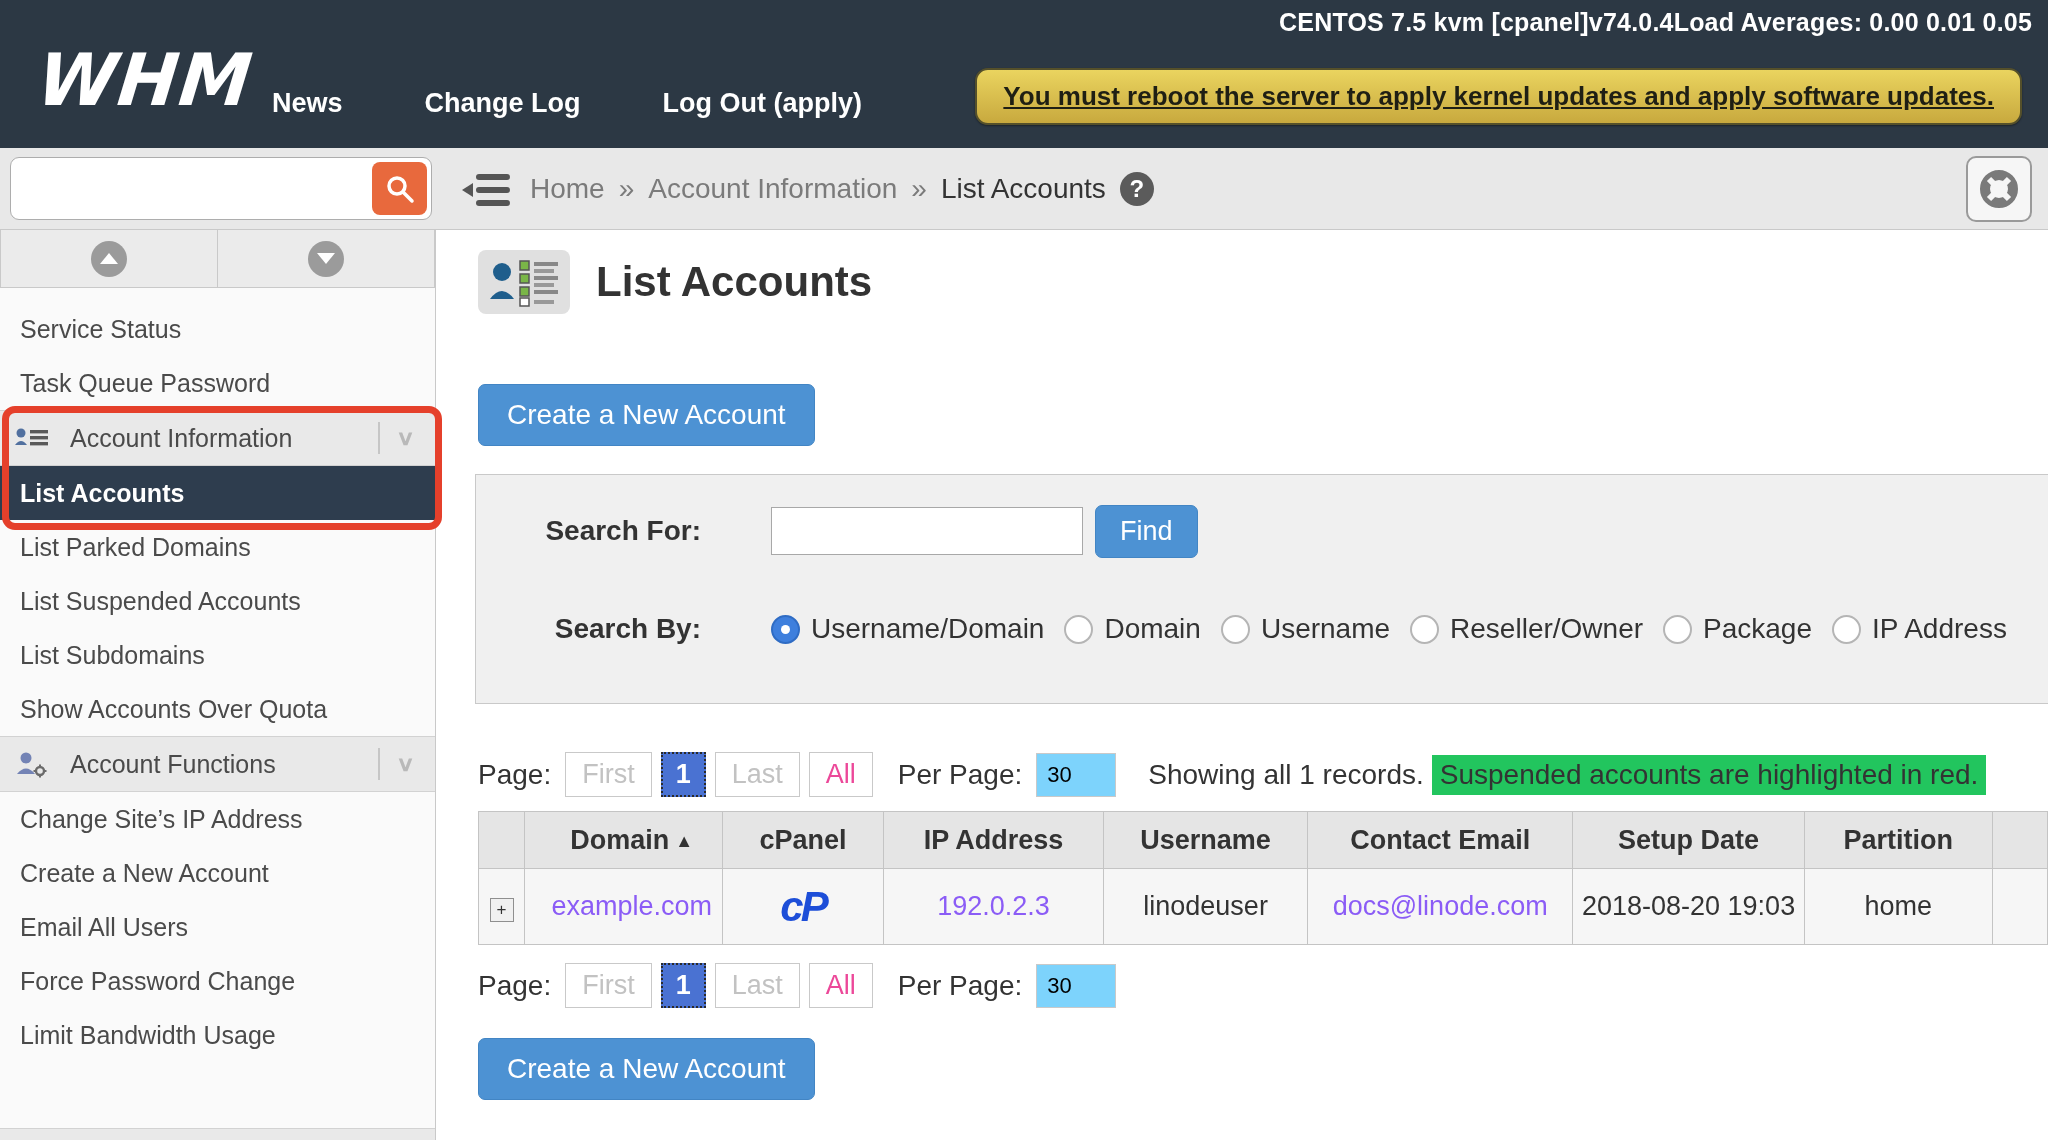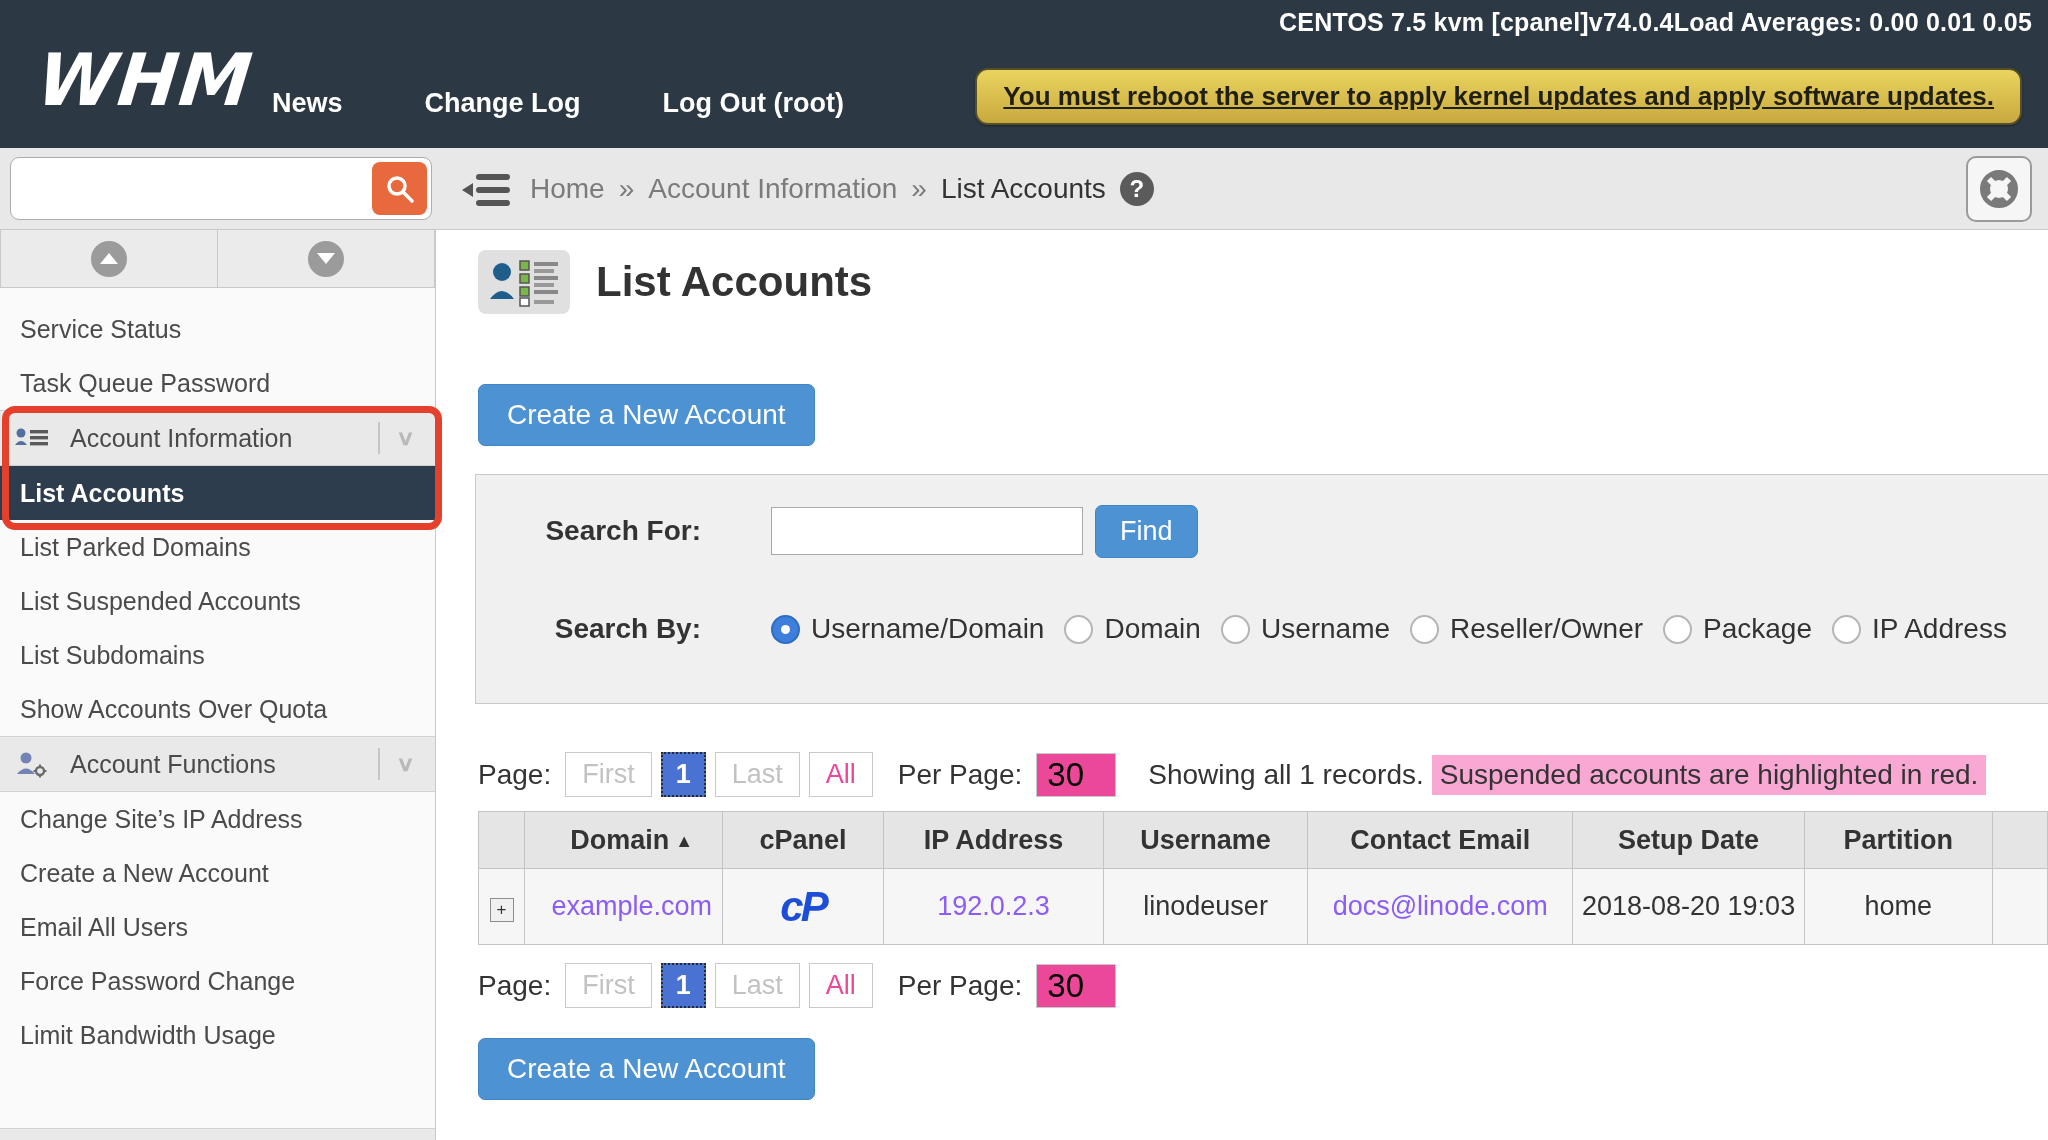--- a/index.html
+++ b/index.html
@@ -107,24 +107,24 @@
     color:#333; white-space:nowrap; }
   .pagination.bottom { margin-top:18px; }
   .pg-label { font-weight:400; margin-right:14px; }
   .pg-btn { border:1px solid #c9c9c9; background:#fff; padding:6px 16px; font-size:27px;
     margin-right:9px; cursor:pointer; }
   .pg-btn.disabled { color:#c2c2c2; cursor:default; }
   .pg-btn.current { background:#4a72d2; color:#fff; border:2px dotted #2a2a2a;
     padding:5px 13px; font-weight:700; }
   .pg-btn.all { color:#ec4899; }
   .perpage-label { margin:0 14px 0 16px; }
-  .perpage-input { width:80px; height:44px; border:1px solid #c9c9c9; font-size:33px;
-    padding:0 10px; background:#ec4899; }
+  .perpage-input { width:80px; height:44px; border:1px solid #c9c9c9; font-size:22px;
+    padding:0 10px; background:#7dd3fc; }
   .showing { margin-left:32px; }
-  .suspended-note { background:#f9a8d4; padding:4px 8px; margin-left:8px; }
+  .suspended-note { background:#22c55e; padding:4px 8px; margin-left:8px; }
 
   table.accounts { border-collapse:collapse; margin:14px 0 0 42px; background:#f6f6f6;
     font-size:27px; color:#333; table-layout:fixed; }
   table.accounts th, table.accounts td { border:1px solid #c4c4c4; text-align:center;
     overflow:hidden; }
   table.accounts th { background:#e5e5e5; font-weight:700; height:57px; }
   table.accounts td { height:76px; }
   th.col-expand { width:48px; } th.col-domain { width:200px; text-align:left; padding-left:16px; }
   th.col-cpanel { width:167px; } th.col-ip { width:230px; } th.col-user { width:210px; }
   th.col-email { width:270px; } th.col-setup { width:245px; } th.col-part { width:195px; }
@@ -146,21 +146,21 @@
   <div class="header">
     <div class="top-strip">
       <span>CENTOS 7.5 kvm [cpanel]</span>
       <span>v74.0.4</span>
       <span>Load Averages: 0.00 0.01 0.05</span>
     </div>
     <div class="logo">WHM</div>
     <div class="main-nav">
       <span>News</span>
       <span>Change Log</span>
-      <span>Log Out (root)</span>
+      <span>Log Out (apply)</span>
     </div>
     <div class="warning-btn">You must reboot the server to apply kernel updates and apply software updates.</div>
   </div>
 
   <div class="toolbar">
     <div class="quick-search">
       <input type="text" style="">
       <button class="search-btn">
         <svg width="30" height="30" viewBox="0 0 30 30">
           <circle cx="12" cy="12" r="8" fill="none" stroke="#fff" stroke-width="3.5"></circle>

